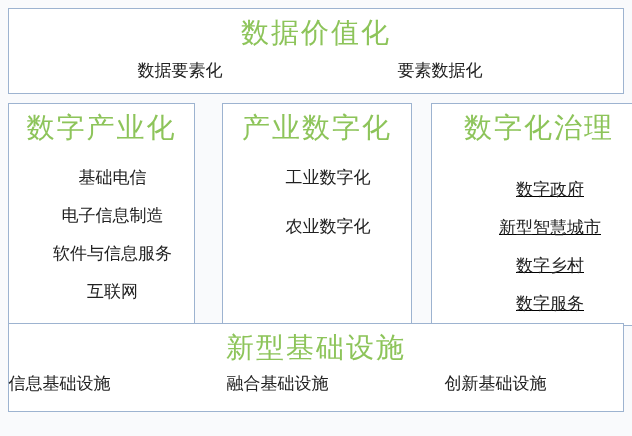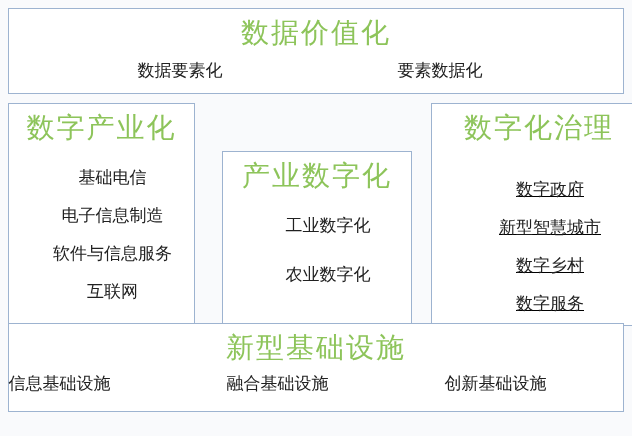--- a/index.html
+++ b/index.html
@@ -16,21 +16,21 @@
     overflow: hidden;
   }
   .box {
     position: absolute;
     background: #ffffff;
     border: 1px solid #9db3d0;
     box-sizing: border-box;
   }
   .box-top    { left: 8px;   top: 8px;   width: 616px; height: 86px; }
   .box-col-a  { left: 8px;   top: 103px; width: 187px; height: 223px; }
-  .box-col-b  { left: 222px; top: 103px; width: 190px; height: 223px; margin-top: 48px; }
+  .box-col-b  { left: 222px; top: 103px; width: 190px; height: 223px; }
   .box-col-c  { left: 431px; top: 103px; width: 216px; height: 223px; }
   .box-bottom { left: 8px;   top: 323px; width: 616px; height: 89px; }
 
   .box-title {
     text-align: center;
     padding-top: 9px;
     font-size: 28px;
     line-height: 29px;
     letter-spacing: 2px;
     color: #8dc45a;

